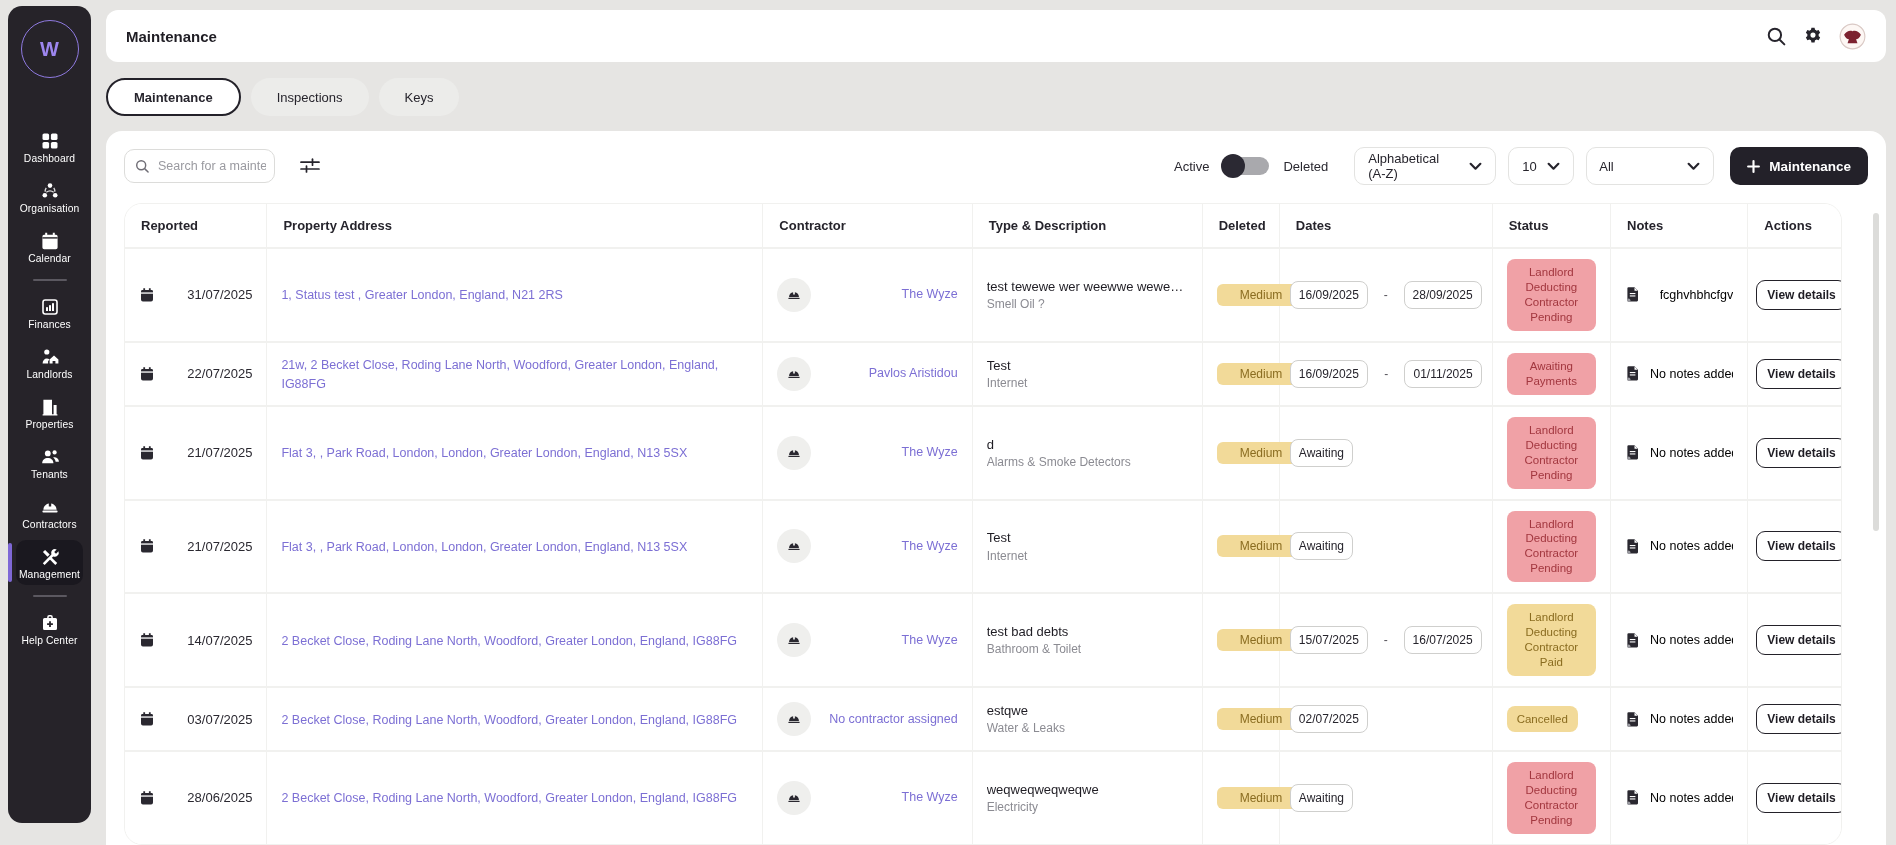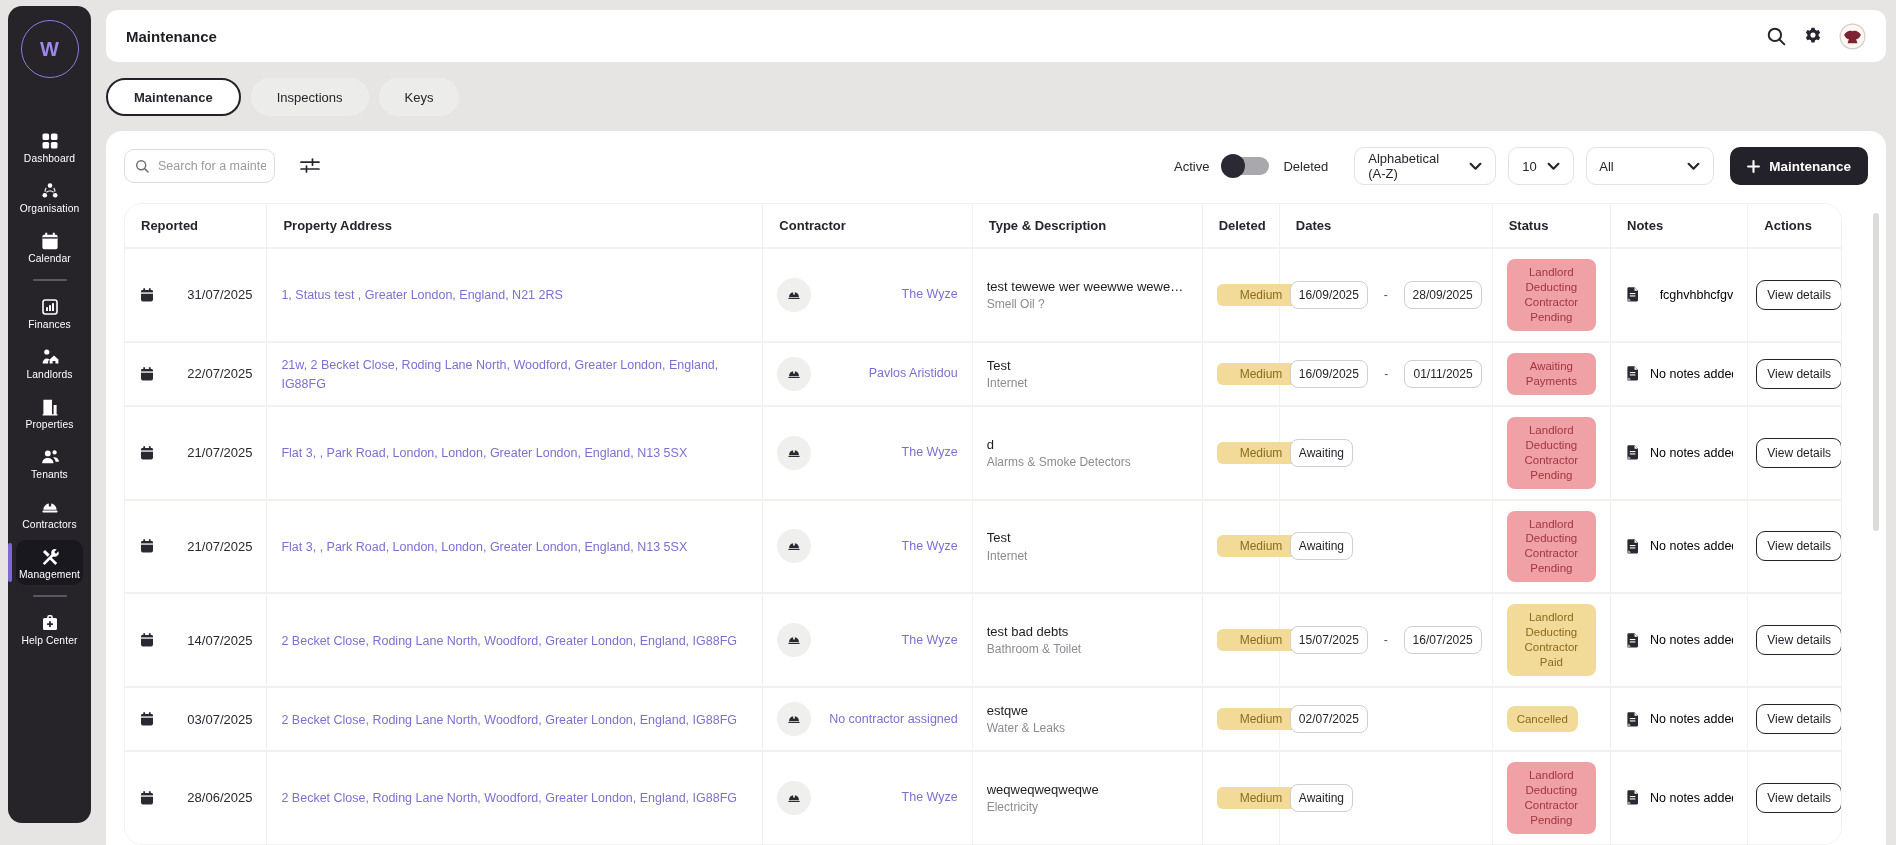--- a/index.html
+++ b/index.html
@@ -95,21 +95,21 @@
   .tone-pink { background:#f0a1a6; color:#a2373f; }
   .td-dates { padding:10px 10px; }
   .td-dates .cellflex { gap:6px; }
   .datebox { border:1px solid #cfcfcd; border-radius:8px; padding:6px 8px; font-size:12px;
     color:#26242c; white-space:nowrap; cursor:pointer; background:#fff; }
   .date-sep { color:#55535a; font-size:12px; }
   .doc-ico svg { width:16px; height:17px; display:block; }
   .note-text { font-size:12.5px; color:#000000; white-space:nowrap; overflow:hidden; }
   .td-actions { padding:10px 8px; }
   .view-btn { border:1.5px solid #232129; background:#fff; border-radius:9px; padding:7px 10px;
-    font-size:12px; font-weight:400; color:#1f1d24; cursor:pointer; white-space:nowrap; font-family:inherit; }
+    font-size:12px; font-weight:700; color:#1f1d24; cursor:pointer; white-space:nowrap; font-family:inherit; }
 
   .scroll-thumb { position:absolute; right:7px; top:82px; width:6px; height:318px;
     border-radius:3px; background:#dcdcda; }
 </style>
 </head>
 <body>
 
 <aside class="sidebar">
   <div class="avatar-ring">
     <span>W</span>

